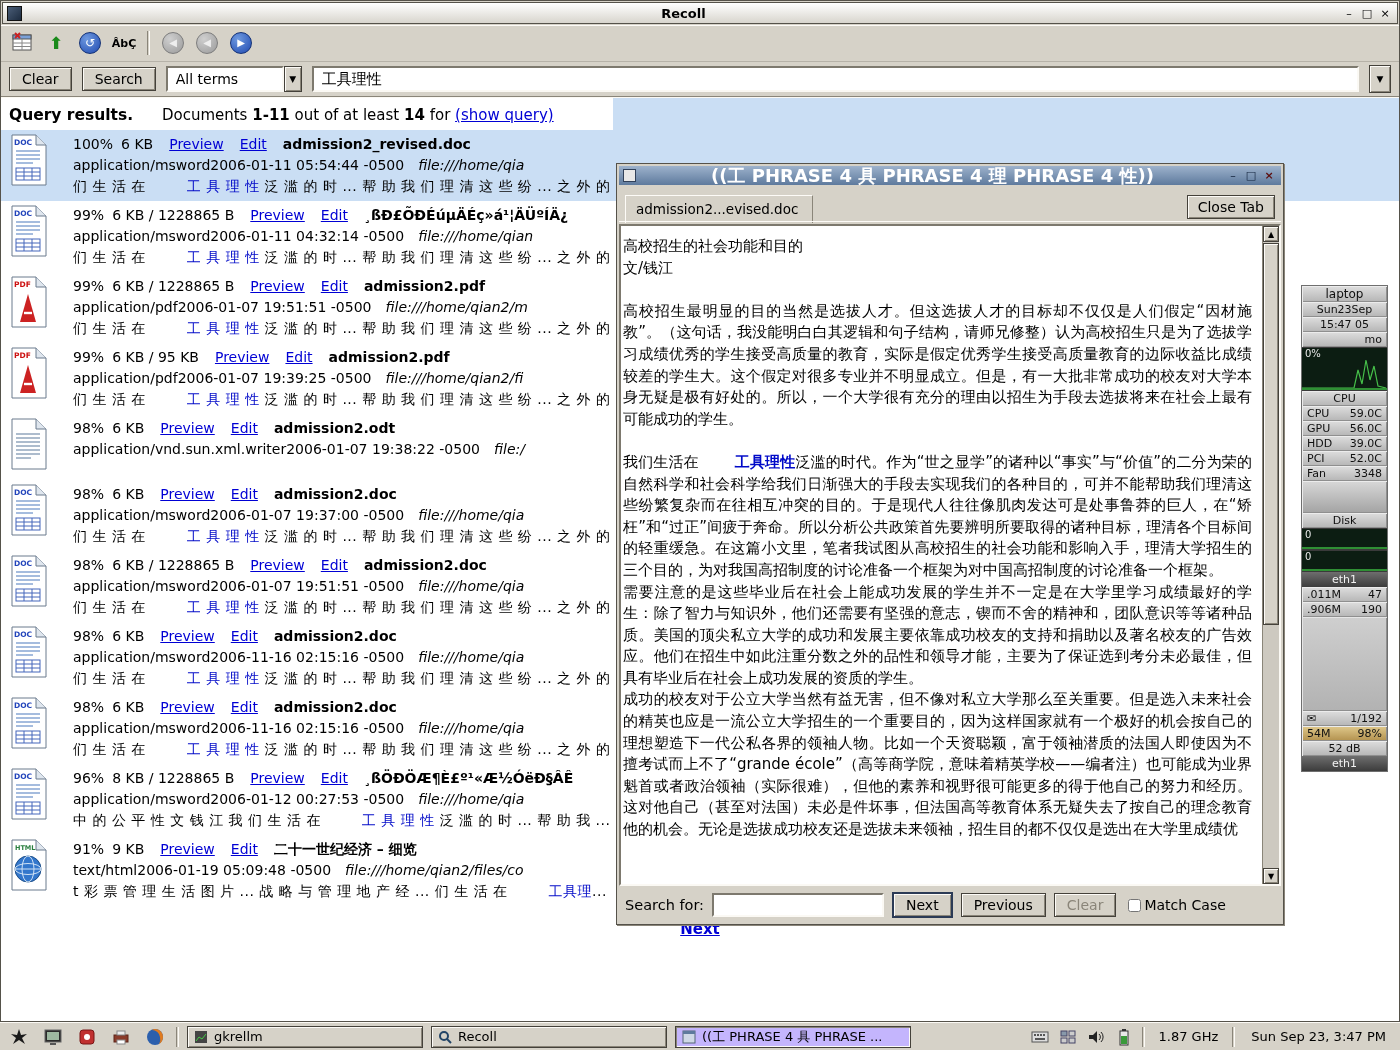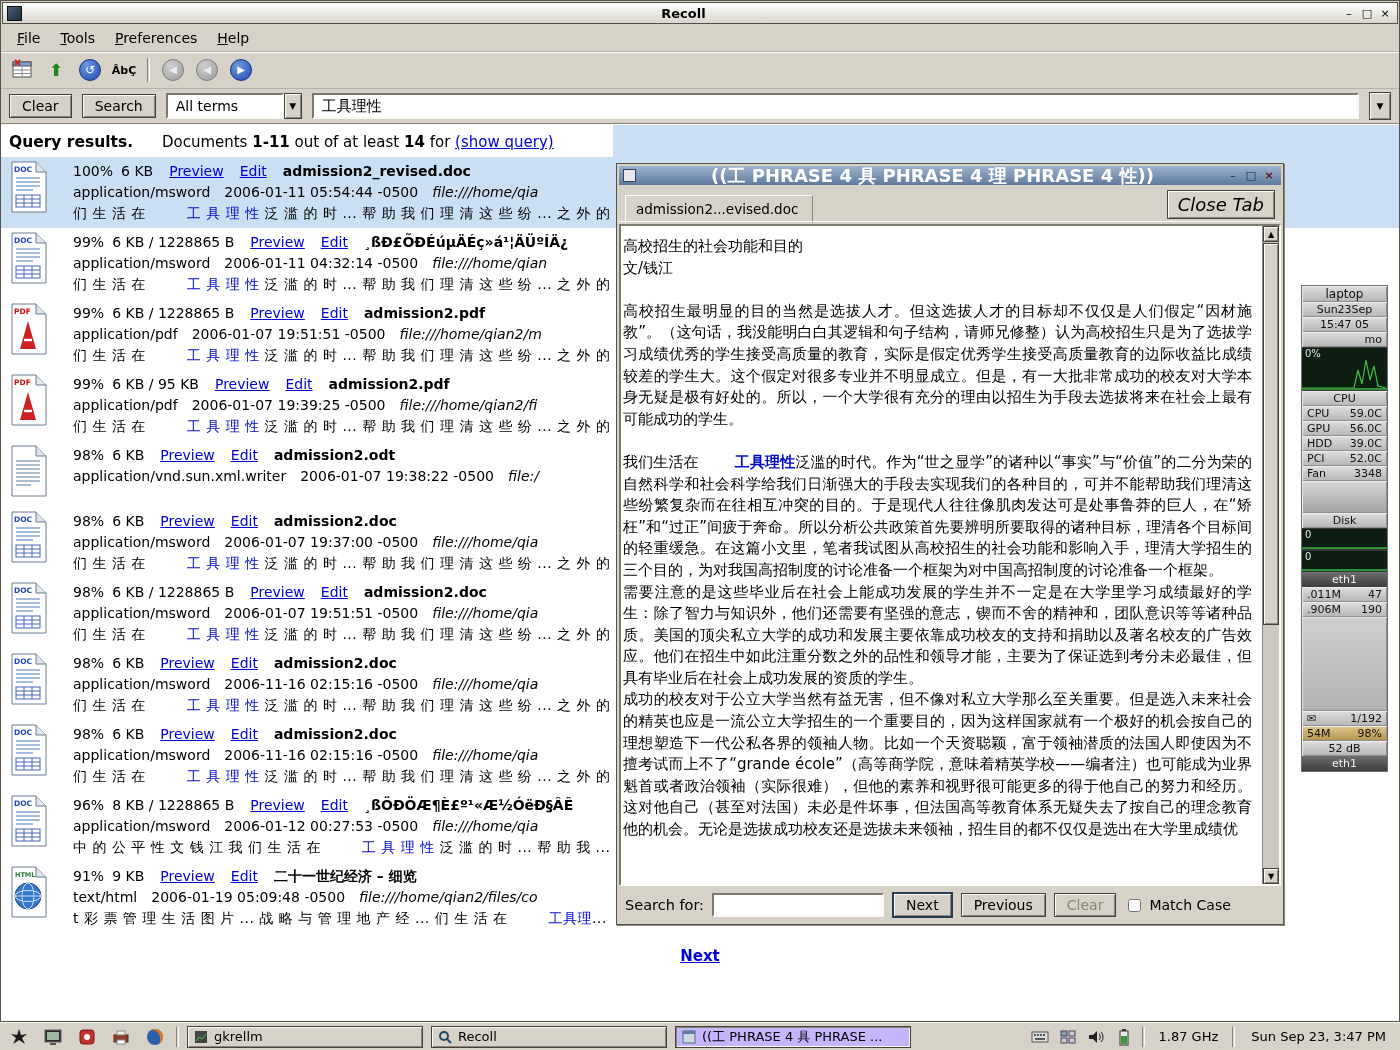--- a/index.html
+++ b/index.html
@@ -59,21 +59,21 @@
   .res-header b{font-weight:bold;}
   .res-header .qr{font-weight:bold;font-size:15.5px;margin-right:24px;}
   .rrow{display:flex;align-items:flex-start;padding:4px 6px 4px 8px;white-space:nowrap;}
   .rrow.sel{background:#cadef4;}
   .ricon{width:42px;min-width:42px;margin-right:22px;cursor:pointer;}
   .rtext{font-size:14px;line-height:21px;color:#000;}
   .rtext .score{margin-right:8px;}
   .rtext .size{margin-right:16px;}
   .rtext .lnk{margin-right:16px;}
   .rtext .title{font-weight:bold;}
-  .rtext .mime{margin-right:14px;}
+  .rtext .mime{margin-right:0;}
   .rtext .date{margin-right:14px;}
   .rtext .url{font-style:italic;}
   .rtext .snip{letter-spacing:0.5px;}
   .next-main{display:block;text-align:center;margin-top:14px;font-size:15px;font-weight:bold;}
   .hlstrip{position:absolute;left:612px;right:0;top:0;height:42px;background:#cadef4;z-index:0;}
   .res-body{position:relative;z-index:1;}
   
   .pv{position:absolute;left:616px;top:163px;width:668px;height:762px;z-index:30;
     background:#d6d2c8;border:1px solid #55524a;box-shadow:1px 1px 0 #8a8579;
     display:flex;flex-direction:column;box-sizing:border-box;padding:2px;}
@@ -82,21 +82,21 @@
   .pv-title .picon{width:11px;height:11px;background:#e8e8e8;border:1px solid #31415a;margin-right:6px;}
   .pv-title .ptext{flex:1;text-align:center;font-size:18px;font-weight:bold;
     white-space:nowrap;overflow:hidden;}
   .pv-title .wbtn{color:#10203a;}
   .pv-title .wbtn.close{color:#5c0d0d;font-weight:bold;}
   .pv-tabs{height:33px;display:flex;align-items:flex-end;padding:4px 6px 0 6px;position:relative;}
   .pv-tab{font-size:13.5px;padding:5px 14px 6px 10px;background:#d6d2c8;
     border:1px solid;border-color:#fdfbf7 #8a8579 #d6d2c8 #fdfbf7;
     border-bottom:none;position:relative;top:1px;cursor:pointer;}
   .pv-tabline{position:absolute;left:0;right:0;bottom:0;height:1px;background:#fdfbf7;}
-  .pv-closetab{margin-left:auto;margin-bottom:3px;font-size:18px;padding:3px 10px;font-style:italic;}
+  .pv-closetab{margin-left:auto;margin-bottom:3px;font-size:14px;padding:3px 10px;}
   .pv-content{flex:1;margin:2px 0;display:flex;min-height:0;background:#fff;
     border:2px solid;border-color:#7d796e #fbf9f4 #fbf9f4 #7d796e;}
   .pv-text{flex:1;padding:10px 10px 0 2px;font-size:15px;line-height:21.6px;color:#000;
     overflow:hidden;text-align:justify;}
   .pv-text p{margin:0;}
   .pv-text p.gap{margin-top:21.6px;}
   .pv-text .hl{font-weight:bold;}
   .sbar{width:16px;background:#cdc9c0;border-left:1px solid #8a8579;position:relative;}
   .sarr{position:absolute;left:0;width:16px;height:16px;box-sizing:border-box;
     background:#d6d2c8;border:1px solid #44413a;
@@ -104,21 +104,21 @@
     font-size:8px;display:flex;align-items:center;justify-content:center;cursor:pointer;}
   .sarr.up{top:0;} .sarr.dn{bottom:0;}
   .sthumb{position:absolute;left:0;width:16px;box-sizing:border-box;top:17px;height:58%;
     background:#d6d2c8;border:1px solid #44413a;
     box-shadow:inset 1px 1px 0 #fdfbf7, inset -1px -1px 0 #8a8579;cursor:grab;}
   .pv-find{height:34px;display:flex;align-items:center;gap:8px;padding:0 6px;font-size:14.5px;}
   .pv-find input[type=text]{width:172px;height:24px;box-sizing:border-box;border:2px solid;
     border-color:#7d796e #fbf9f4 #fbf9f4 #7d796e;font:14px "DejaVu Sans",sans-serif;padding:1px 6px;outline:none;}
   .pv-find .default{border:2px solid #2b3a55;box-shadow:inset 1px 1px 0 #fdfbf7, inset -1px -1px 0 #8a8579;}
   .pv-find .disabled{color:#8a8579;cursor:default;}
-  .pv-find label{display:flex;align-items:center;gap:5px;font-size:14px;}
+  .pv-find label{display:flex;align-items:center;font-size:14px;}
   
   .gk{position:absolute;left:1301px;top:285px;width:87px;height:487px;z-index:40;
     background:#c3c3c3;border:1px solid #6f6f6f;display:flex;flex-direction:column;
     font-size:11px;color:#101010;box-sizing:border-box;}
   .gk .sec{background:linear-gradient(180deg,#dedede,#b5b5b5);
     box-shadow:inset 1px 1px 0 #ececec, inset -1px -1px 0 #8f8f8f;
     text-align:center;padding:1px 2px;white-space:nowrap;overflow:hidden;}
   .gk .host{font-size:12px;}
   .gk .right{text-align:right;padding-right:5px;}
   .gk .dlab{background:linear-gradient(180deg,#6e6e6e,#3c3c3c);color:#f2f2f2;
@@ -157,26 +157,20 @@
 
 <div class="app">
   <div class="titlebar">
     <span class="ticon"></span>
     <span class="ttext">Recoll</span>
     <span class="wbtn">–</span>
     <span class="wbtn">□</span>
     <span class="wbtn">×</span>
   </div>
 
-  <div class="menubar">
-    <span class="mi"><u>F</u><span>ile</span></span>
-    <span class="mi"><u>T</u><span>ools</span></span>
-    <span class="mi"><u>P</u><span>references</span></span>
-    <span class="mi"><u>H</u><span>elp</span></span>
-  </div>
 
   <div class="toolbar">
     <span class="tbtn">
       <svg width="22" height="22" viewBox="0 0 22 22">
         <rect x="2" y="3" width="18" height="15" fill="#fff" stroke="#555"></rect>
         <rect x="2" y="3" width="18" height="4" fill="#7aa1d8" stroke="#555"></rect>
         <line x1="2" y1="11" x2="20" y2="11" stroke="#888"></line>
           <line x1="2" y1="14.5" x2="20" y2="14.5" stroke="#888"></line>
         <line x1="11" y1="7" x2="11" y2="18" stroke="#888"></line>
         <line x1="4" y1="1" x2="9" y2="6" stroke="#c22" stroke-width="2"></line>

